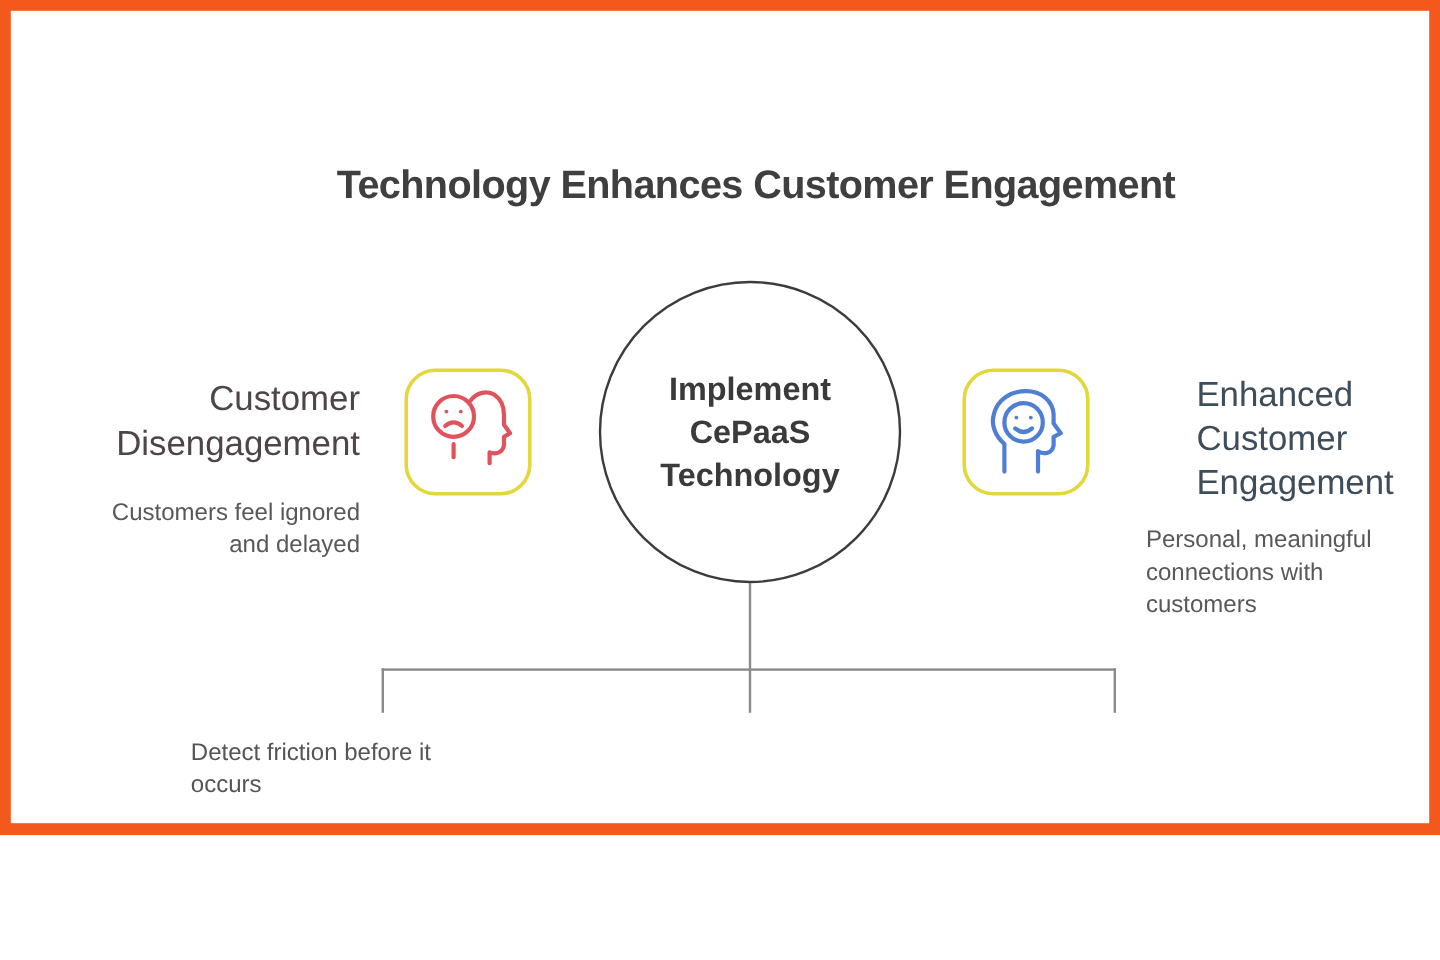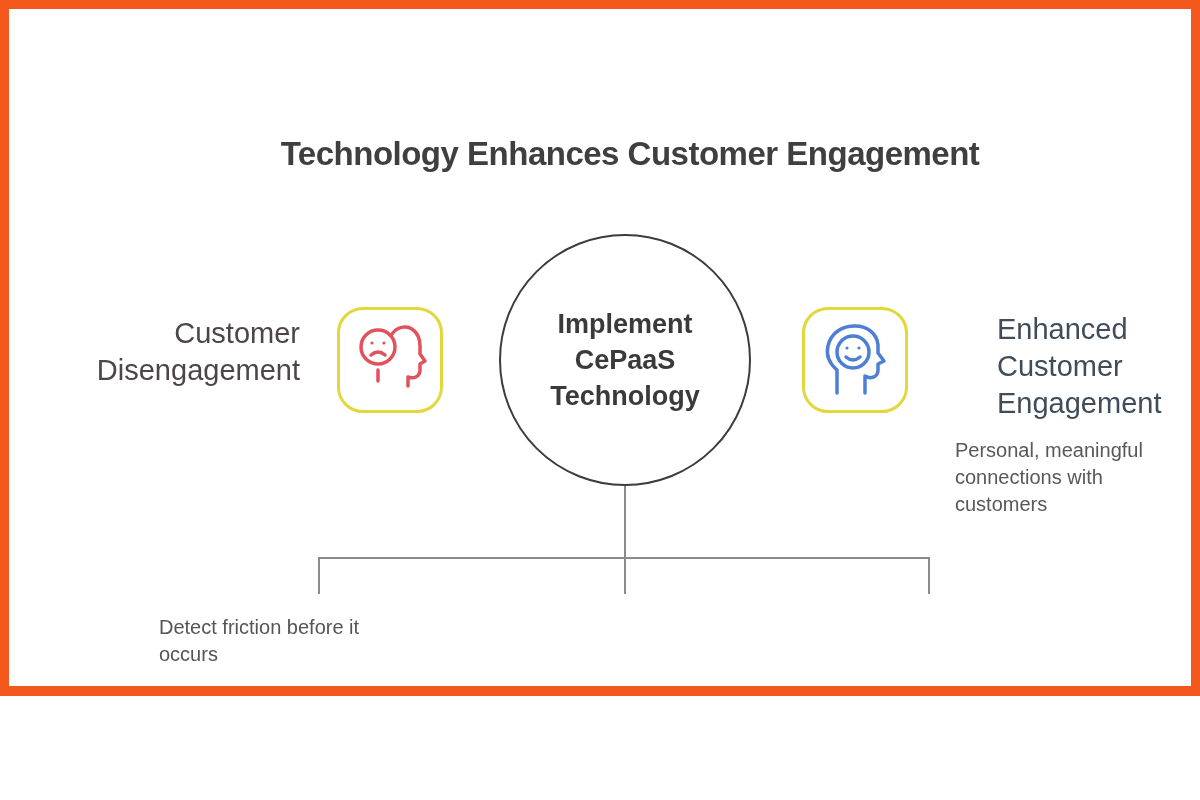--- a/index.html
+++ b/index.html
@@ -145,20 +145,22 @@
         <circle cx="38" cy="32" r="16"></circle>
         <circle cx="32" cy="28" r="1.6" fill="currentColor" stroke="none"></circle>
         <circle cx="44" cy="28" r="1.6" fill="currentColor" stroke="none"></circle>
         <path d="M 31 37 Q 38 43 45 37"></path>
       </svg>
     </span>
   </div>
 
   <p class="side-heading left-heading">Customer
 Disengagement</p>
+  <p class="side-subtext left-subtext">Customers feel ignored
+and delayed</p>
 
   <p class="side-heading right-heading">Enhanced
 Customer
 Engagement</p>
   <p class="side-subtext right-subtext">Personal, meaningful
 connections with
 customers</p>
 
   <div class="branch-label branch-0">Detect friction before it
 occurs</div>

